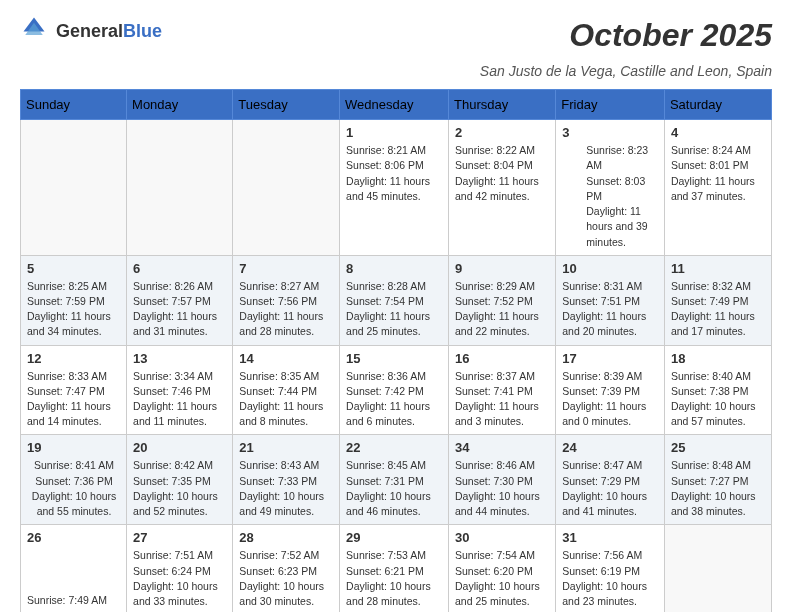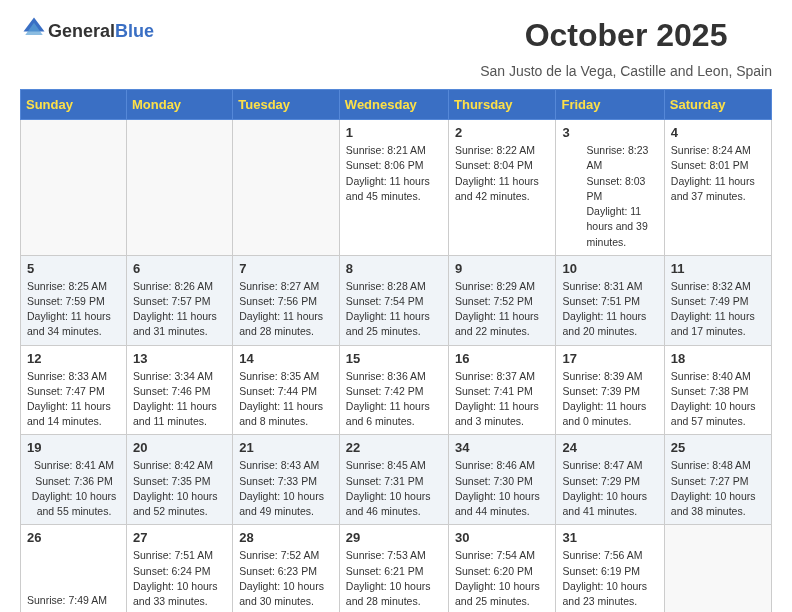--- a/index.html
+++ b/index.html
@@ -16,61 +16,62 @@
     }
     .header {
       display: flex;
       align-items: flex-start;
       justify-content: space-between;
       margin-bottom: 4px;
     }
     .logo {
       display: flex;
       align-items: center;
-      gap: 0px;
+      gap: 8px;
     }
     .logo-text {
       font-size: 18px;
       font-weight: bold;
       line-height: 1.1;
     }
     .logo-general { color: #333; }
     .logo-blue { color: #3a6fc4; }
     .logo-icon {
       width: 28px;
       height: 28px;
       margin-top: -4px;
     }
     .title-block {
-      text-align: center;
+      text-align: right;
+      font-style: italic;
     }
     .cal-title {
       font-size: 32px;
       font-weight: bold;
       color: #333;
       line-height: 1.1;
     }
     .cal-subtitle {
       font-size: 14px;
       color: #555;
       margin-top: 10px;
     }
     .calendar {
       width: 100%;
       border-collapse: collapse;
       margin-top: 10px;
       font-size: 11px;
     }
     .calendar th {
       background: #3a6fc4;
-      color: #fde047;
+      color: #000000;
       padding: 7px 5px;
       text-align: left;
       font-size: 13px;
-      font-weight: bold;
+      font-weight: normal;
       border: 1px solid #5588d8;
     }
     .calendar td {
       border: 1px solid #ccc;
       vertical-align: top;
       padding: 5px 5px 5px 6px;
       width: 113px;
       min-height: 80px;
       background: #fff;
     }

